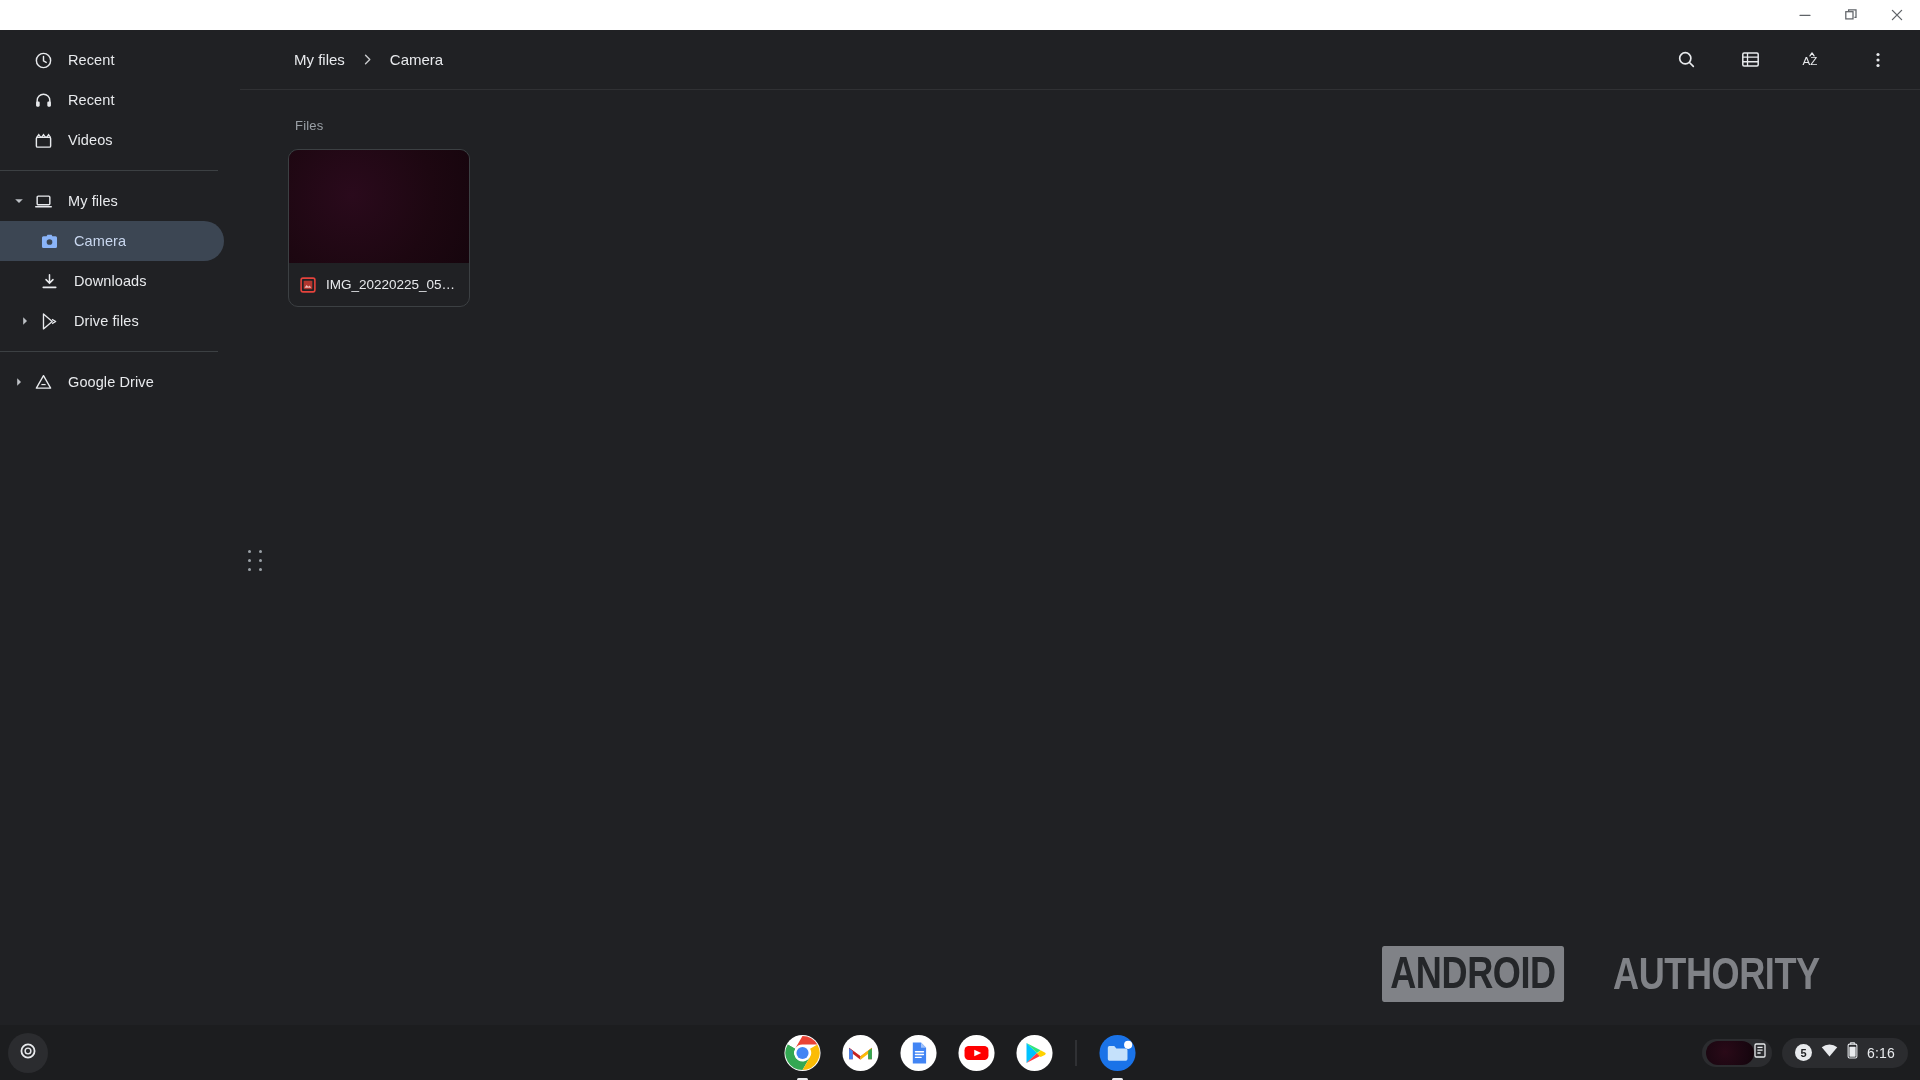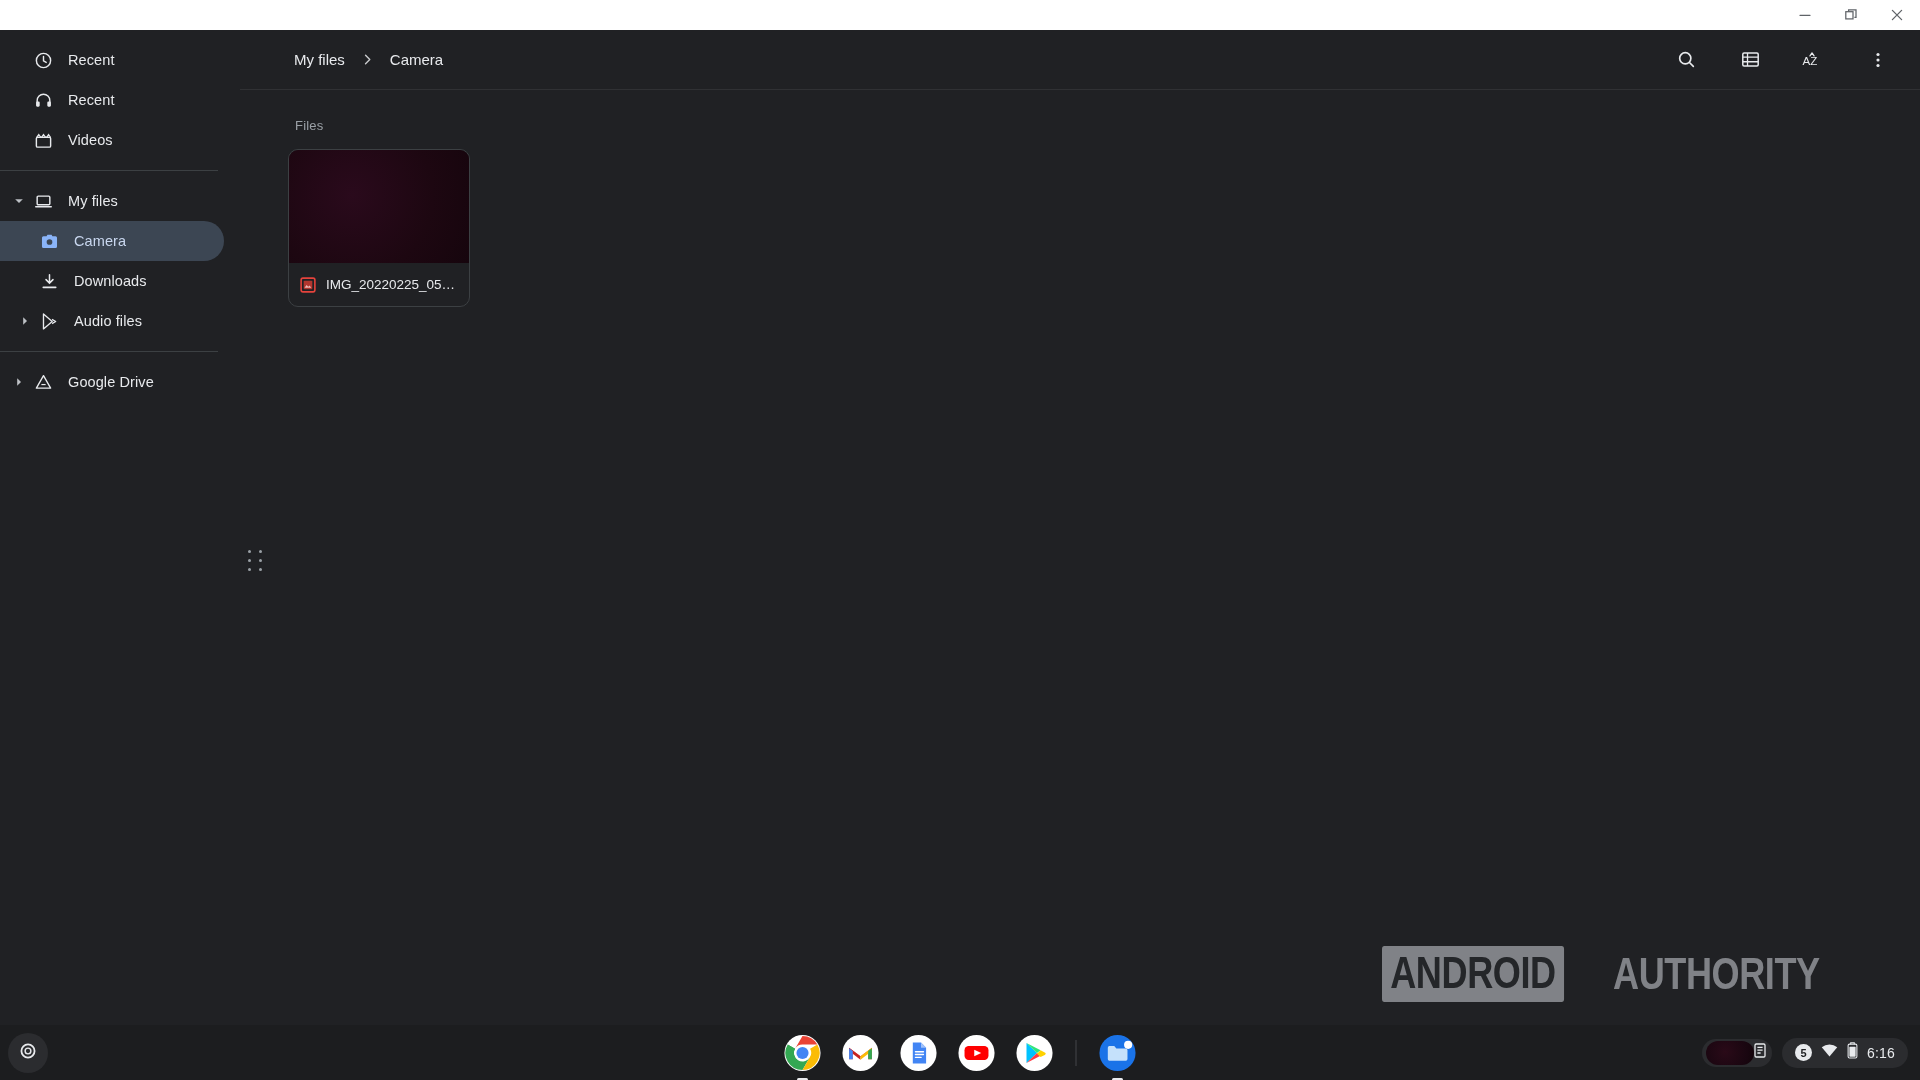--- a/index.html
+++ b/index.html
@@ -285,21 +285,21 @@
             <svg width="10" height="10" viewBox="0 0 10 10">
                 <path d="M3.2 1.2L7 5 3.2 8.8z" fill="#bdc1c6"></path>
               </svg>
           </div>
           <span class="ic">
             <svg width="19" height="19" viewBox="0 0 24 24">
               <path d="M4.4 2.6v18.8l11-9.4z" fill="none" stroke="#e8eaed" stroke-width="1.7" stroke-linejoin="round"></path>
               <path d="M15.2 9.4l4.6 2.6-4.6 2.6" fill="none" stroke="#e8eaed" stroke-width="1.7" stroke-linejoin="round"></path>
             </svg>
           </span>
-          <span class="nav-label">Audio files</span>
+          <span class="nav-label">Drive files</span>
         </div>
 
         <div class="divider"></div>
 
         <div class="nav-item indent-0">
           <div class="twisty">
             <svg width="10" height="10" viewBox="0 0 10 10">
                 <path d="M3.2 1.2L7 5 3.2 8.8z" fill="#bdc1c6"></path>
               </svg>
           </div>

